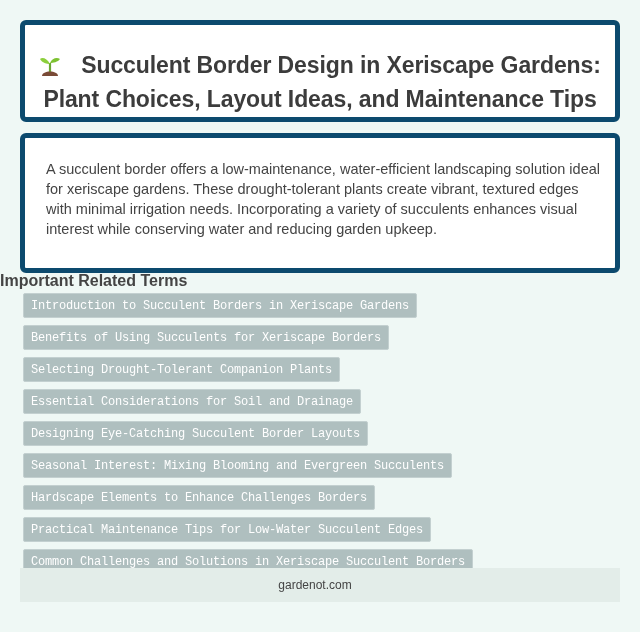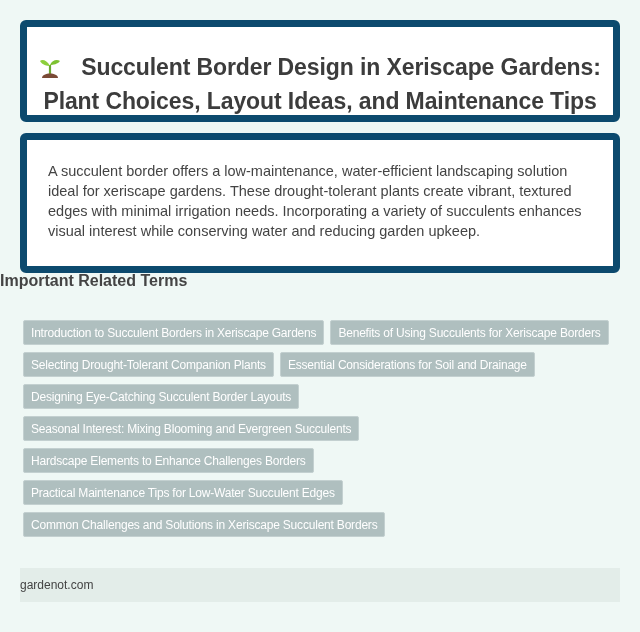--- a/index.html
+++ b/index.html
@@ -8,21 +8,21 @@
       background: #eff8f5;
       font-family: "Liberation Sans", "DejaVu Sans", sans-serif;
       color: #444;
       overflow: hidden;
     }
     .page { position: relative; width: 640px; height: 632px; }
     .card {
       position: absolute;
       left: 20px; width: 600px;
       background: #ffffff;
-      border: 7px solid #0c4a6e;
+      border: 5px solid #0c4a6e;
       border-radius: 6px;
     }
     .title-card { top: 20px; height: 102px; }
     .title {
       position: absolute; left: 0; right: 0; top: 23px;
       text-align: center;
       font-size: 23px;
       line-height: 34px;
       color: #3c3c3c;
       letter-spacing: -0.1px;
@@ -40,43 +40,43 @@
       line-height: 20px;
       color: #444;
     }
     .terms-heading {
       position: absolute; top: 272px; left: 0; right: 0;
       text-align: left;
       font-size: 16px;
       color: #444;
     }
     .terms {
-      position: absolute; left: 23px; top: 320px; width: 594px;
+      position: absolute; left: 23px; top: 293px; width: 594px;
       display: flex; flex-wrap: wrap;
-      column-gap: 6px; row-gap: 7px;
+      column-gap: 6px; row-gap: 7px; font-family: Liberation Mono, monospace;
     }
     .term {
       display: inline-block;
       height: 25px;
       padding: 0 7px;
       background: #afbfbf;
       color: #ffffff;
       font-size: 12px;
       line-height: 25px;
       border-radius: 2px;
       border: 1px solid #c3d0d0;
       white-space: nowrap;
       cursor: pointer;
       letter-spacing: -0.2px;
     }
     .footer {
       position: absolute; left: 20px; top: 568px;
       width: 600px; height: 34px;
       background: #e3ede9;
-      text-align: left;
+      text-align: center;
       padding-right: 10px;
       font-size: 12px;
       line-height: 34px;
       color: #444;
     }
   </style>
 </head>
 <body>
 
 <div class="page">

